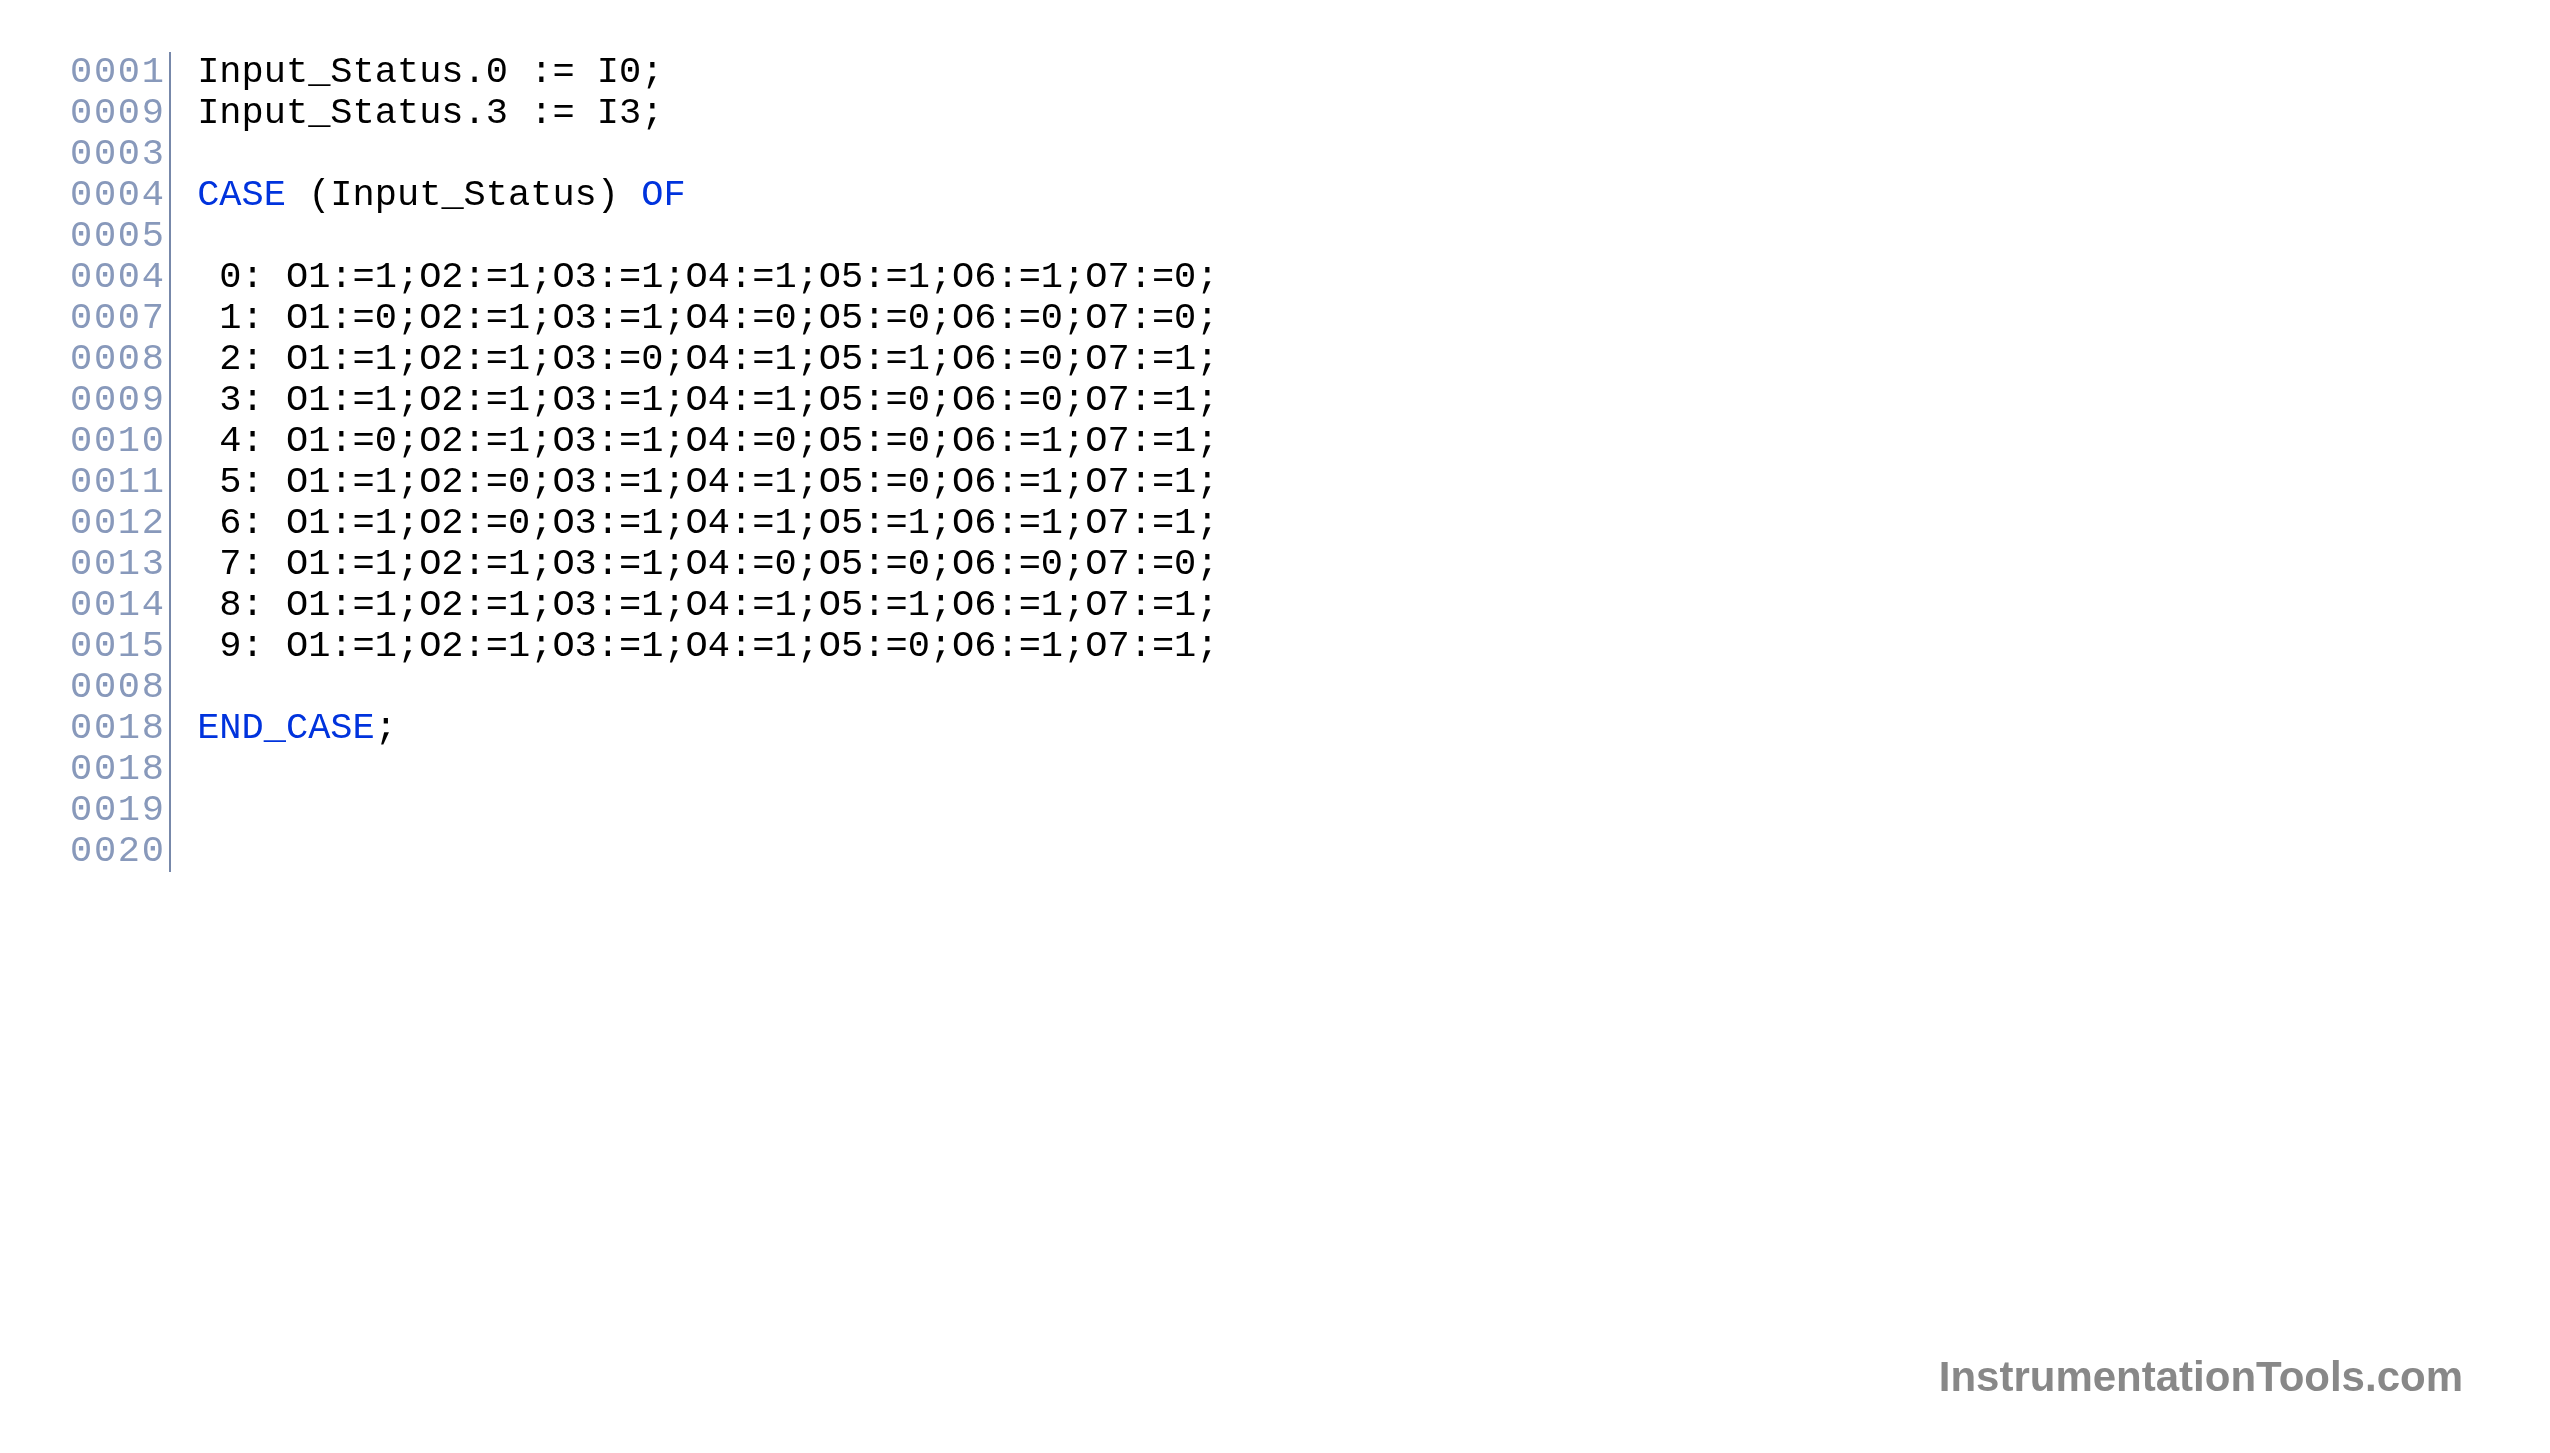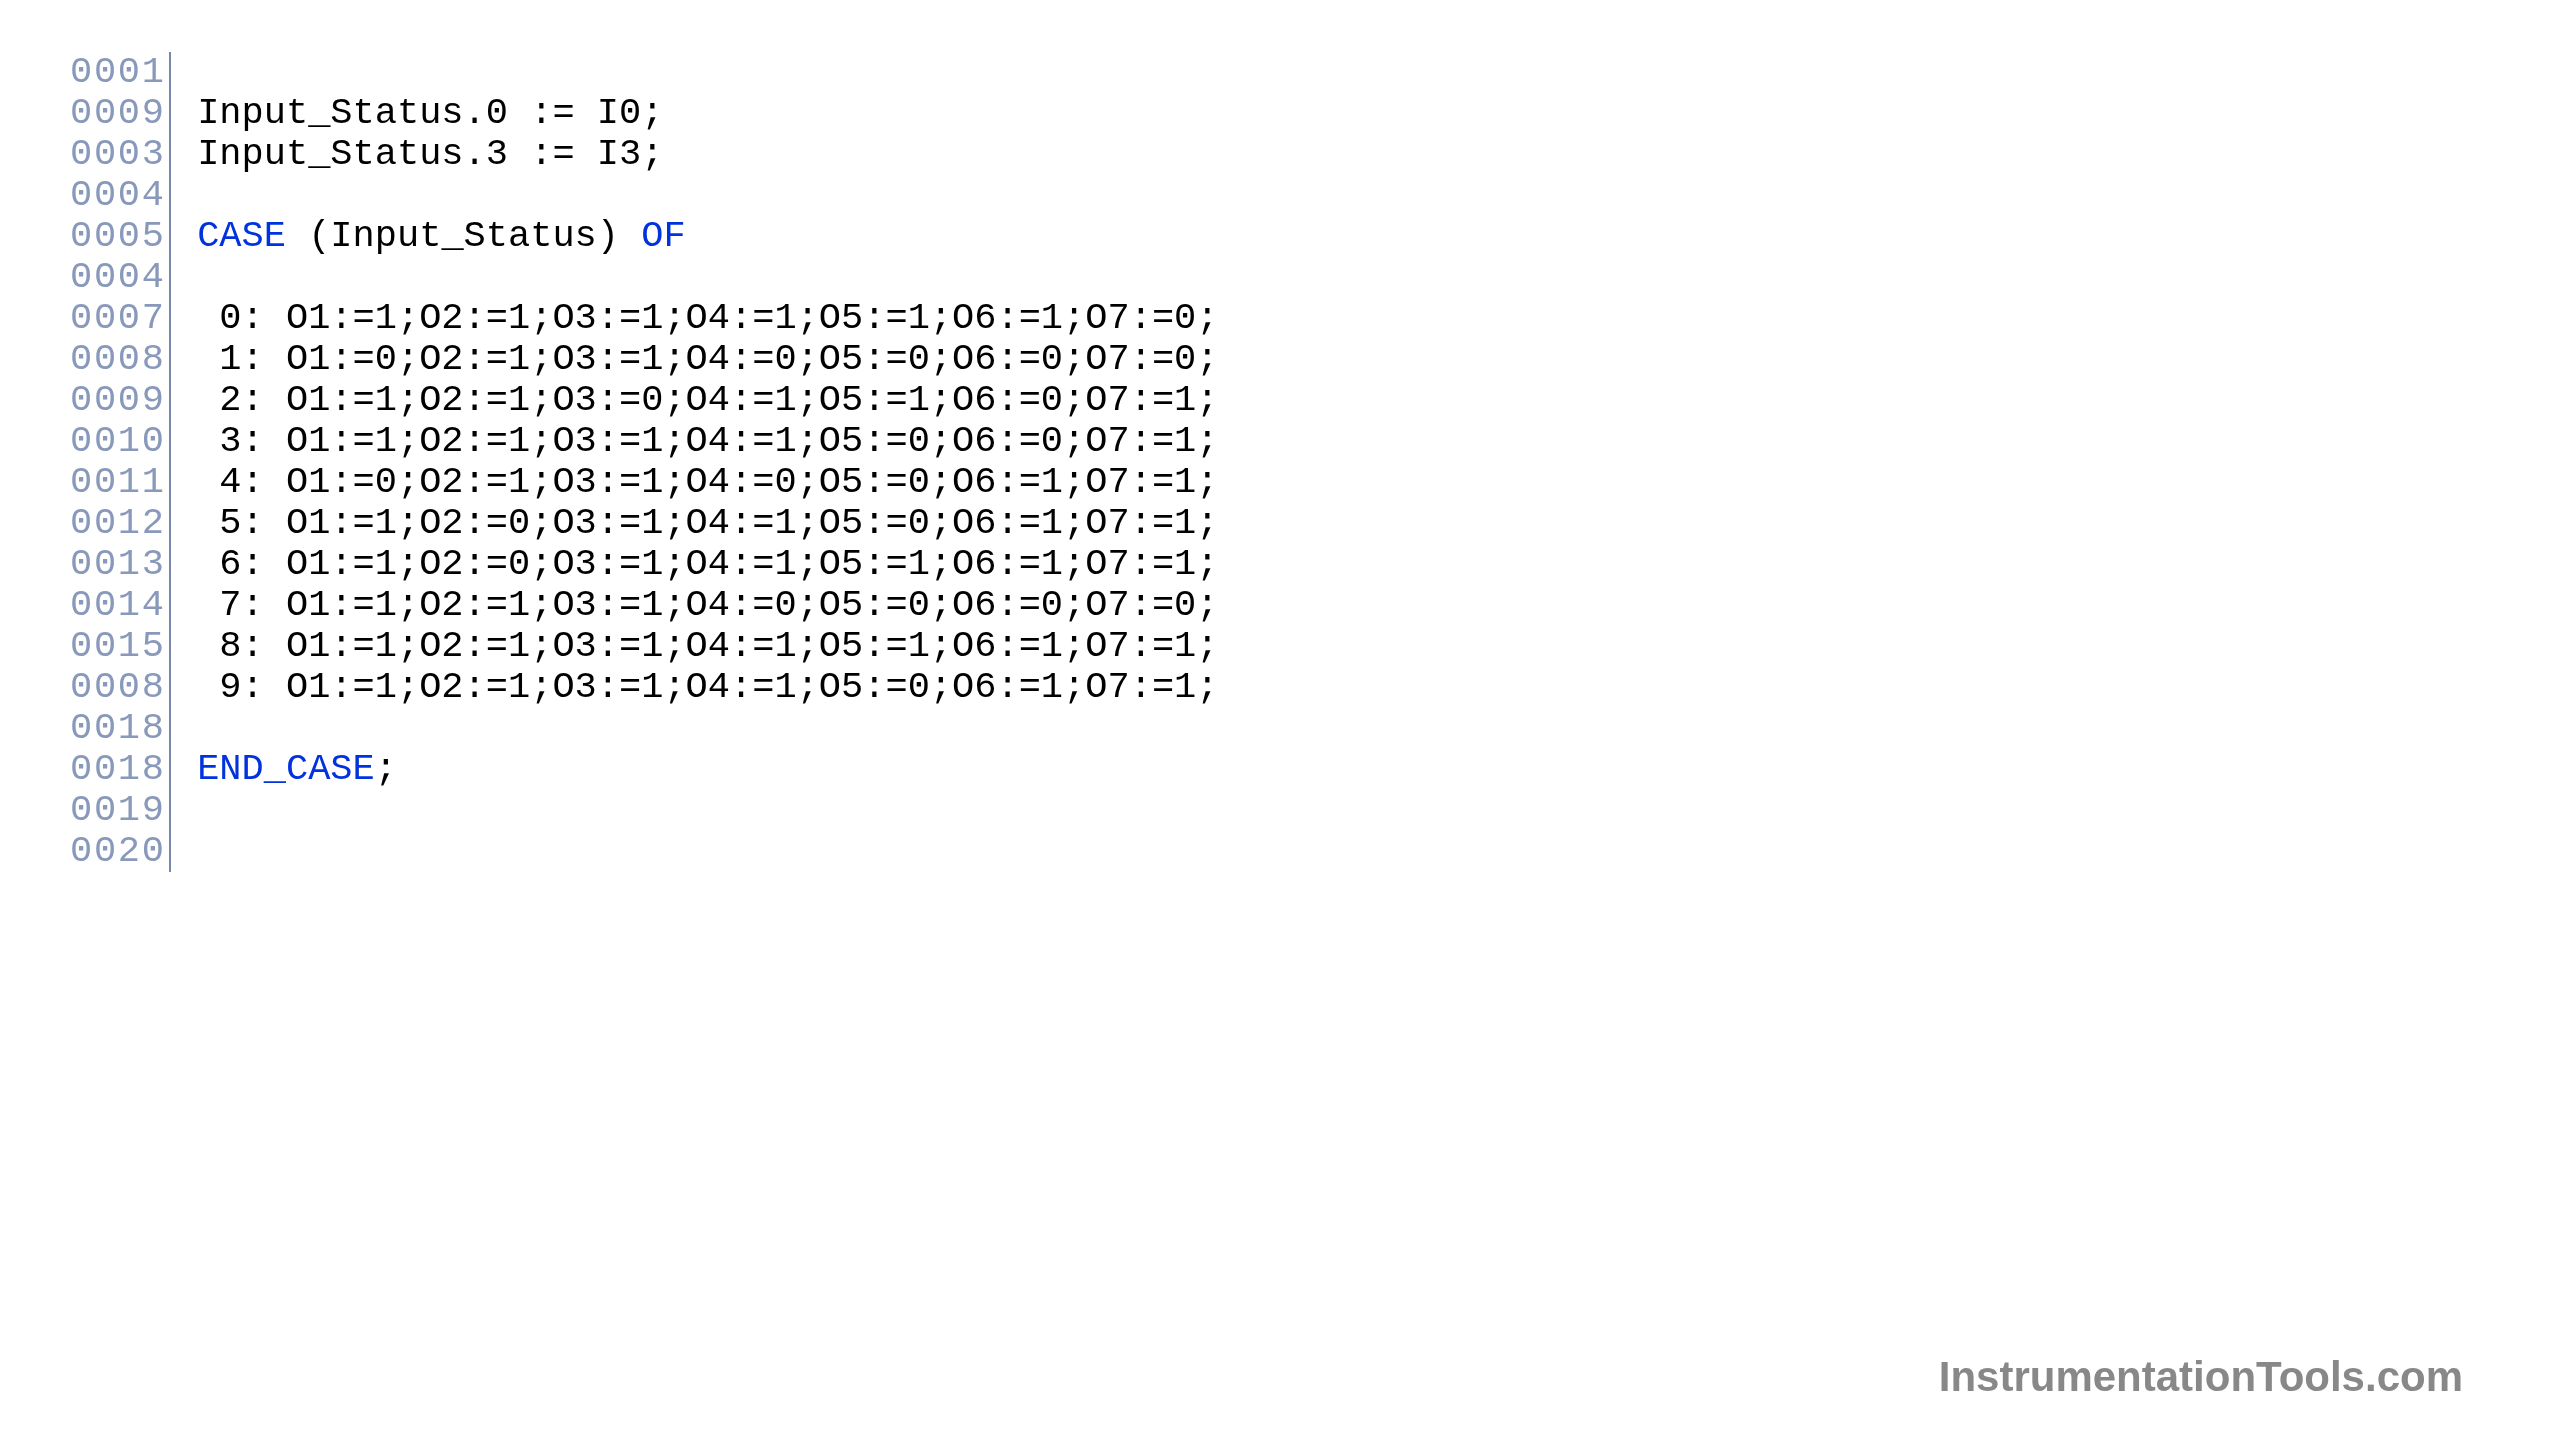--- a/index.html
+++ b/index.html
@@ -30,21 +30,20 @@
       font-size: 37px;
       line-height: 41px;
       font-family: 'Courier New', Courier, monospace;
       letter-spacing: 1.7px;
       min-height: 41px;
     }
     .code-content {
       display: flex;
       flex-direction: column;
       padding-left: 26px;
-      justify-content: center;
     }
     .code-line {
       color: #000000;
       font-size: 37px;
       line-height: 41px;
       font-family: 'Courier New', Courier, monospace;
       white-space: pre;
       min-height: 41px;
     }
     .keyword {

